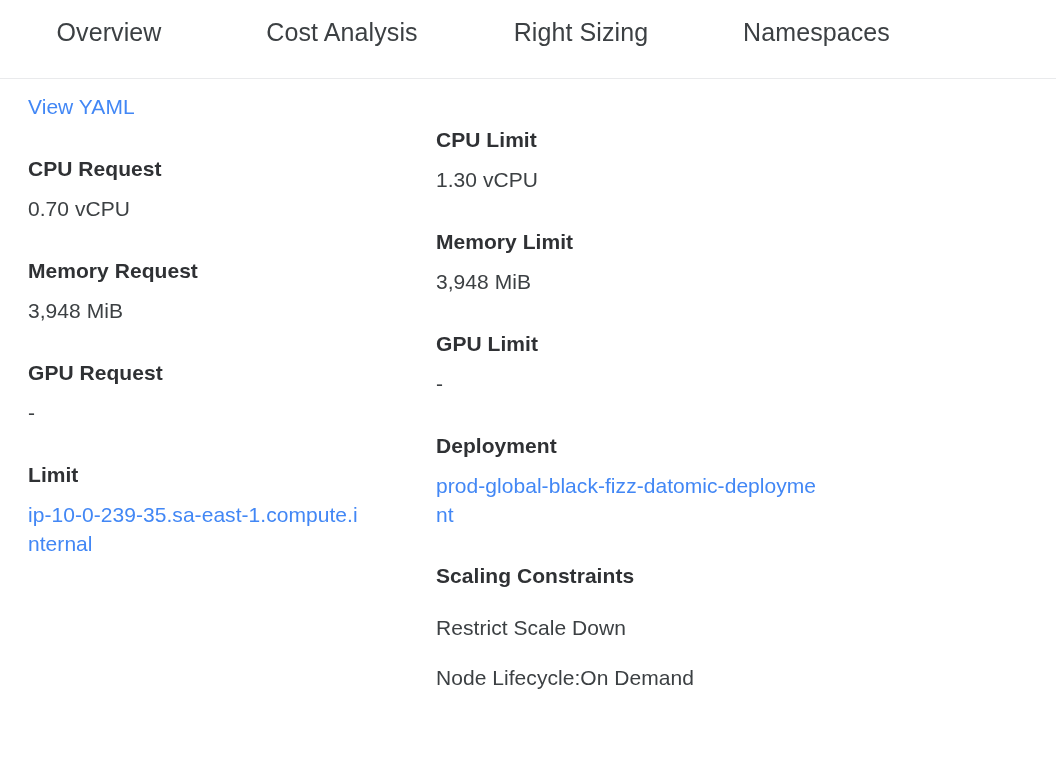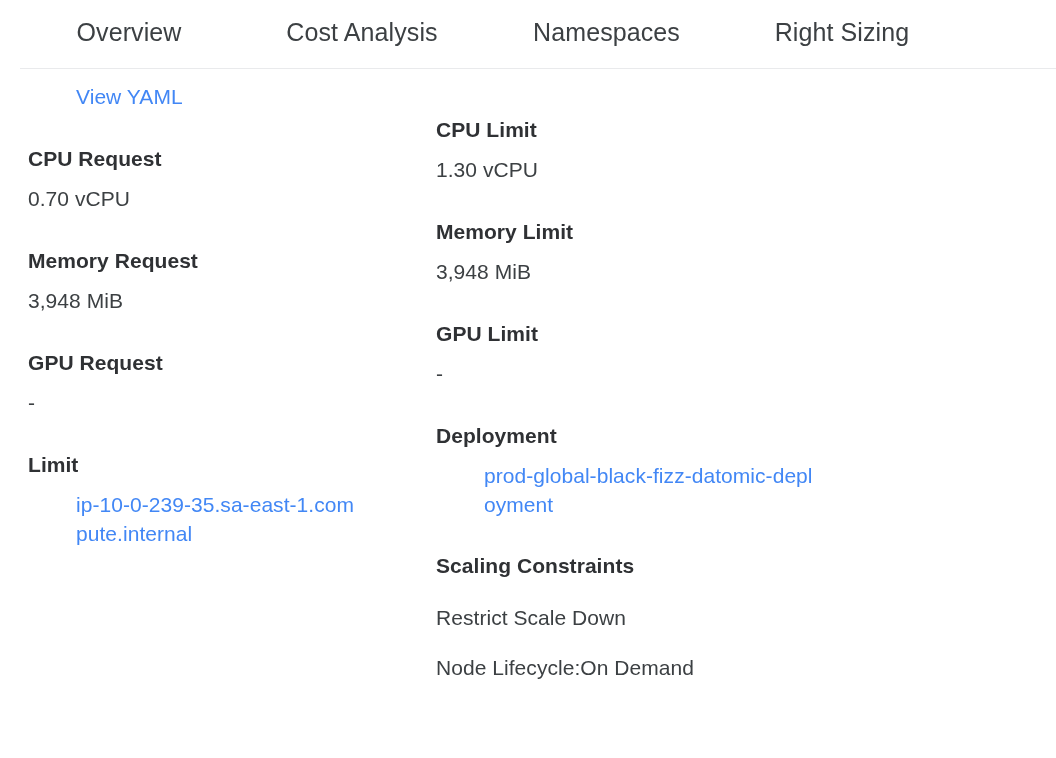--- a/index.html
+++ b/index.html
@@ -14,24 +14,23 @@
     height: 758px;
     font-family: "Liberation Sans", "DejaVu Sans", sans-serif;
     color: #3c4043;
     overflow: hidden;
     position: relative;
   }
 
   
   .tabbar {
     position: relative;
-    height: 69px;
+    height: 79px;
     border-bottom: 1px solid #e9eaec;
     background: #ffffff;
-    margin-left: 20px;
   }
   .tabs {
     display: flex;
     align-items: flex-start;
     height: 100%;
     padding-top: 16px;
   }
   .tab {
     position: relative;
     height: 63px;
@@ -89,21 +88,20 @@
   .field-link {
     font-size: 21px;
     font-weight: 400;
     color: #4287f5;
     line-height: 29px;
     letter-spacing: 0.05px;
     cursor: pointer;
     text-decoration: none;
     display: inline-block;
     word-break: break-all;
-    margin-left: 48px;
   }
   .link-wrap { max-width: 330px; }
   .link-wrap-right { max-width: 382px; }
 
   
   .gap-label   { height: 34px; }   
   .gap-value   { height: 11px; }   
   .gap-section { height: 33px; }
 </style>
 </head>
@@ -115,27 +113,27 @@
     <button class="tab tab-overview">
       <span class="tab-label">Overview</span>
 
     </button>
 
     <button class="tab tab-cost">
       <span class="tab-label">Cost Analysis</span>
 
     </button>
 
+    <button class="tab tab-rightsize">
+      <span class="tab-label">Right Sizing</span>
+
+    </button>
+
     <button class="tab tab-namespaces">
       <span class="tab-label">Namespaces</span>
-
-    </button>
-
-    <button class="tab tab-rightsize">
-      <span class="tab-label">Right Sizing</span>
 
     </button>
 
 
   </div>
 </div>
 
 <div class="content">
   <div class="cols">
 

